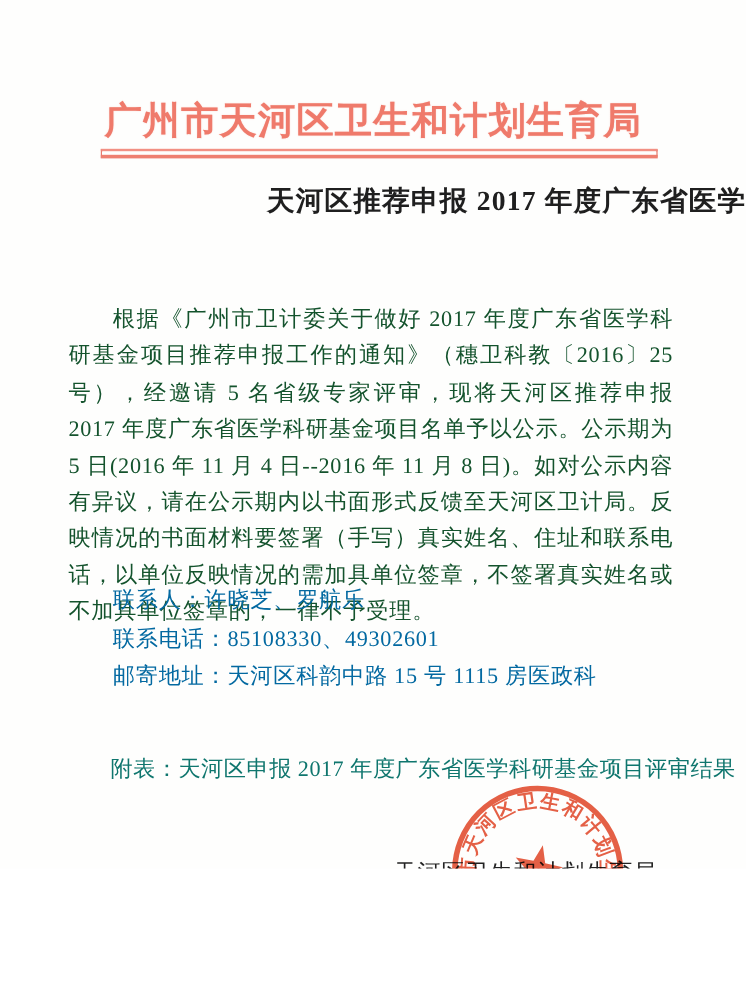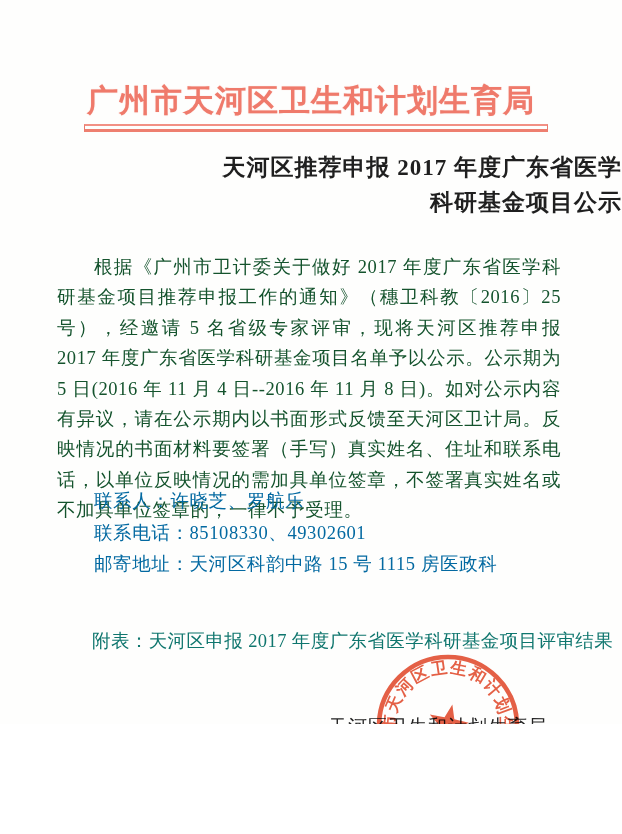--- a/index.html
+++ b/index.html
@@ -80,21 +80,20 @@
 <body>
 
 <div class="page">
 
   <div class="letterhead">广州市天河区卫生和计划生育局</div>
 
   <div class="headrule"></div>
 
   <div class="doc-title">
     <div>天河区推荐申报 2017 年度广东省医学</div>
-    <div>科研基金项目公示</div>
   </div>
 
   <div class="body-par">根据《广州市卫计委关于做好 2017 年度广东省医学科研基金项目推荐申报工作的通知》（穗卫科教〔2016〕25 号），经邀请 5 名省级专家评审，现将天河区推荐申报 2017 年度广东省医学科研基金项目名单予以公示。公示期为 5 日(2016 年 11 月 4 日--2016 年 11 月 8 日)。如对公示内容有异议，请在公示期内以书面形式反馈至天河区卫计局。反映情况的书面材料要签署（手写）真实姓名、住址和联系电话，以单位反映情况的需加具单位签章，不签署真实姓名或不加具单位签章的，一律不予受理。</div>
 
   <div class="contact">
     <div>联系人：许晓芝、罗航乐</div>
     <div>联系电话：85108330、49302601</div>
     <div>邮寄地址：天河区科韵中路 15 号 1115 房医政科</div>
   </div>
 

